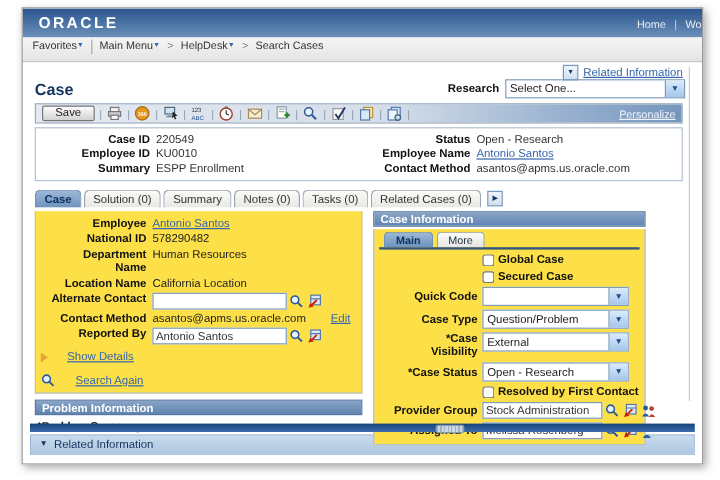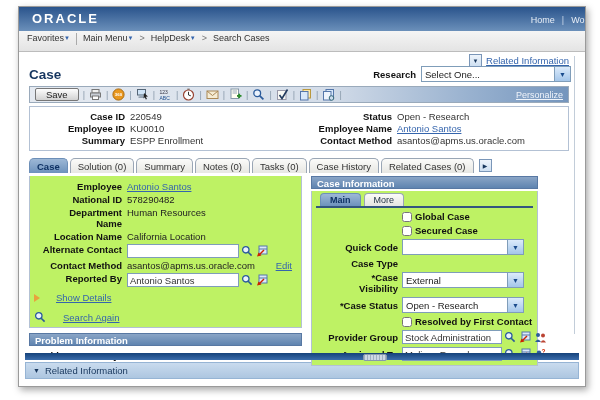--- a/index.html
+++ b/index.html
@@ -59,21 +59,21 @@
   
   .tabs-row{display:flex;align-items:flex-end;gap:2px;margin:6px 10px 0;height:16px;}
   .tab{font-size:9.5px;padding:2px 7px 1px;border:1px solid #9aa6b5;border-bottom:none;border-radius:5px 5px 0 0;background:linear-gradient(#fbfbf9,#e7e7e3);color:#333;white-space:nowrap;cursor:pointer;line-height:11px;}
   .tab.active{background:linear-gradient(#9db8d6,#6d92bc);color:#0f3264;font-weight:bold;border-color:#6d8fb8;}
   .more-tabs{margin-left:3px;margin-bottom:1px;cursor:pointer;}
 
   
   .columns{display:flex;margin:3px 10px 0;gap:9px;height:173px;}
   .left-col{width:273px;} .right-col{width:227px;}
   .sec-hdr{height:13px;background:linear-gradient(#8aa5c6,#5f84b0);color:#fff;font-weight:bold;font-size:9.5px;padding:1px 5px 0;border:1px solid #5878a3;box-sizing:border-box;line-height:11px;}
-  .sec-box{border:1px solid #b3c1d4;border-top:none;padding:3px 3px 3px 0;box-sizing:border-box;background:#bef264;}
+  .sec-box{border:1px solid #b3c1d4;border-top:none;padding:3px 3px 3px 0;box-sizing:border-box;background:#fde047;}
 
   .erow{display:flex;margin-top:2px;align-items:flex-start;line-height:11px;position:relative;}
   .elabel{width:92px;text-align:right;font-weight:bold;color:#111;flex-shrink:0;white-space:pre-line;}
   .eval{margin-left:5px;display:flex;align-items:center;gap:2px;}
   .tin{height:14px;border:1px solid #7f9db9;font-size:9.5px;padding:0 2px;box-sizing:border-box;font-family:inherit;color:#333;}
   .w112{width:112px;} .w100{width:100px;}
   .edit-link{position:absolute;right:6px;top:0;}
   .leftlinks{margin:5px 0 0 4px;display:flex;align-items:center;gap:16px;}
   .tri-show{width:0;height:0;border-top:4px solid transparent;border-bottom:4px solid transparent;border-left:6px solid #e8a33d;}
 
@@ -276,21 +276,20 @@
             </div>
       </div>
     </div>
 
     <div class="tabs-row">
       <span class="tab active">Case</span>
       <span class="tab">Solution (0)</span>
       <span class="tab">Summary</span>
       <span class="tab">Notes (0)</span>
       <span class="tab">Tasks (0)</span>
-      <span class="tab">Case History</span>
       <span class="tab">Related Cases (0)</span>
       <span class="sq-icon more-tabs">▶</span>
     </div>
 
     <div class="columns">
 
       <div class="left-col">
         <div class="sec-box">
           <div class="erow">
                 <span class="elabel">Employee</span>
@@ -393,20 +392,26 @@
             <span class="clabel">Quick Code</span>
             <span class="cctrl">
                   <span class="sel w122">
                     <span class="sel-val"></span>
                     <span class="sel-btn">▼</span>
                   </span>
                 </span>
           </div>
           <div class="crow">
             <span class="clabel">Case Type</span>
+            <span class="cctrl">
+                  <span class="sel w122">
+                    <span class="sel-val">Question/Problem</span>
+                    <span class="sel-btn">▼</span>
+                  </span>
+                </span>
           </div>
           <div class="crow rml">
             <span class="clabel">*Case
 Visibility</span>
             <span class="cctrl">
                   <span class="sel w122">
                     <span class="sel-val">External</span>
                     <span class="sel-btn">▼</span>
                   </span>
                 </span>

